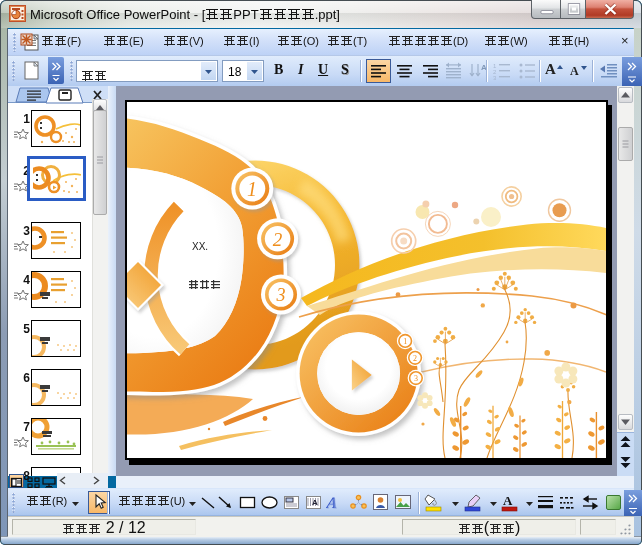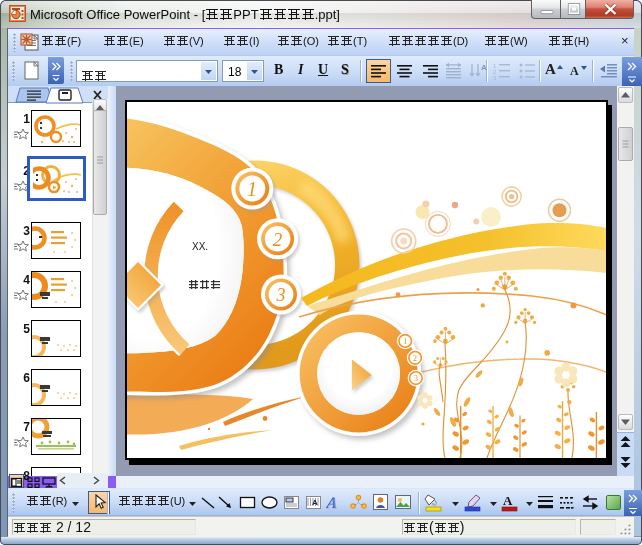--- a/index.html
+++ b/index.html
@@ -1,16 +1,16 @@
 <!DOCTYPE html>
 <html><head><meta charset="utf-8"><style>
 *{margin:0;padding:0;box-sizing:border-box}
 html,body{width:642px;height:545px;background:#fff;font-family:"Liberation Sans",sans-serif;overflow:hidden}
 .abs{position:absolute}
-#win{position:absolute;inset:0;border-radius:6px 6px 5px 5px;background:#8b5cf6;overflow:hidden;box-shadow:inset 0 0 0 1px #454d52}
+#win{position:absolute;inset:0;border-radius:6px 6px 5px 5px;background:#0369a1;overflow:hidden;box-shadow:inset 0 0 0 1px #454d52}
 
 #tbar{position:absolute;left:1px;top:1px;right:1px;height:27px;
 background:linear-gradient(180deg,rgba(255,255,255,.55) 0,rgba(255,255,255,.25) 45%,rgba(90,100,95,.10) 46%,rgba(255,255,255,.18) 100%),
 linear-gradient(90deg,#aab6a4 0%,#ccd4c8 8%,#e5e9e4 20%,#f0f2f0 40%,#eaeae8 55%,#e5dedc 70%,#dcd2d2 84%,#ccd4dc 100%);
 border-radius:5px 5px 0 0}
 #ttl{position:absolute;left:30px;top:7px;font-size:13px;color:#0c0c0c;letter-spacing:0;white-space:nowrap}
 
 #caps{position:absolute;left:531px;top:0;width:103px;height:19px}
 .cap{position:absolute;top:0;height:19px;border:1px solid #5c6166;border-top:none;
 background:linear-gradient(180deg,#fbfbfb 0%,#e2e4e6 45%,#cdd0d3 50%,#b8bcc0 95%)}
@@ -57,21 +57,21 @@
 .thumb{position:absolute;left:23px;width:50px;height:37px;border:1px solid #000;background:#fff;overflow:hidden}
 .tnum{position:absolute;left:6px;width:16px;text-align:right;font-size:12px;font-weight:bold;color:#111}
 .tstar{position:absolute;left:5px;width:18px;height:12px}
 #selbox{position:absolute;left:19px;top:70px;width:59px;height:45px;border:3px solid #2a5cc4}
 
 .sb{position:absolute;background:#f3f3f1}
 .sbtn{position:absolute;background:linear-gradient(180deg,#fdfdfd,#d9dadd);border:1px solid #b8bcc2;border-radius:2px}
 .sthumb{position:absolute;background:linear-gradient(90deg,#e8e8e8,#cfd0d2);border:1px solid #ababab;border-radius:2px}
 
 #sbar{position:absolute;left:8px;top:516px;width:626px;height:21px;background:#f2f2ee;border-top:1px solid #c8c8c0}
-.spanel{position:absolute;top:2px;height:16px;border:1px solid #b4b4aa;border-right-color:#e8e8e2;border-bottom-color:#e8e8e2;background:#efefe9;font-size:14px;color:#111;text-align:left;line-height:15px}
+.spanel{position:absolute;top:2px;height:16px;border:1px solid #b4b4aa;border-right-color:#e8e8e2;border-bottom-color:#e8e8e2;background:#efefe9;font-size:16px;color:#111;text-align:center;line-height:15px}
 </style></head>
 <body>
 <div id="win">
  <div id="tbar"></div>
  <div id="ttl">Microsoft Office PowerPoint - [<i class="c3"></i><i class="c3"></i>PPT<i class="c3"></i><i class="c3"></i><i class="c3"></i><i class="c3"></i>.ppt]</div>
  <svg id="pptico" class="abs" style="left:9px;top:5px" width="17" height="17" viewBox="0 0 17 17">
    <rect x="0.5" y="0.5" width="16" height="16" fill="#fceee2" stroke="#c0502a"></rect>
    <rect x="1.5" y="1.5" width="14" height="14" fill="none" stroke="#e08a52"></rect>
    <rect x="3" y="3" width="8" height="2" fill="#b84a20"></rect>
    <circle cx="7" cy="9.5" r="4.2" fill="#e8843c" stroke="#a03c16"></circle>

